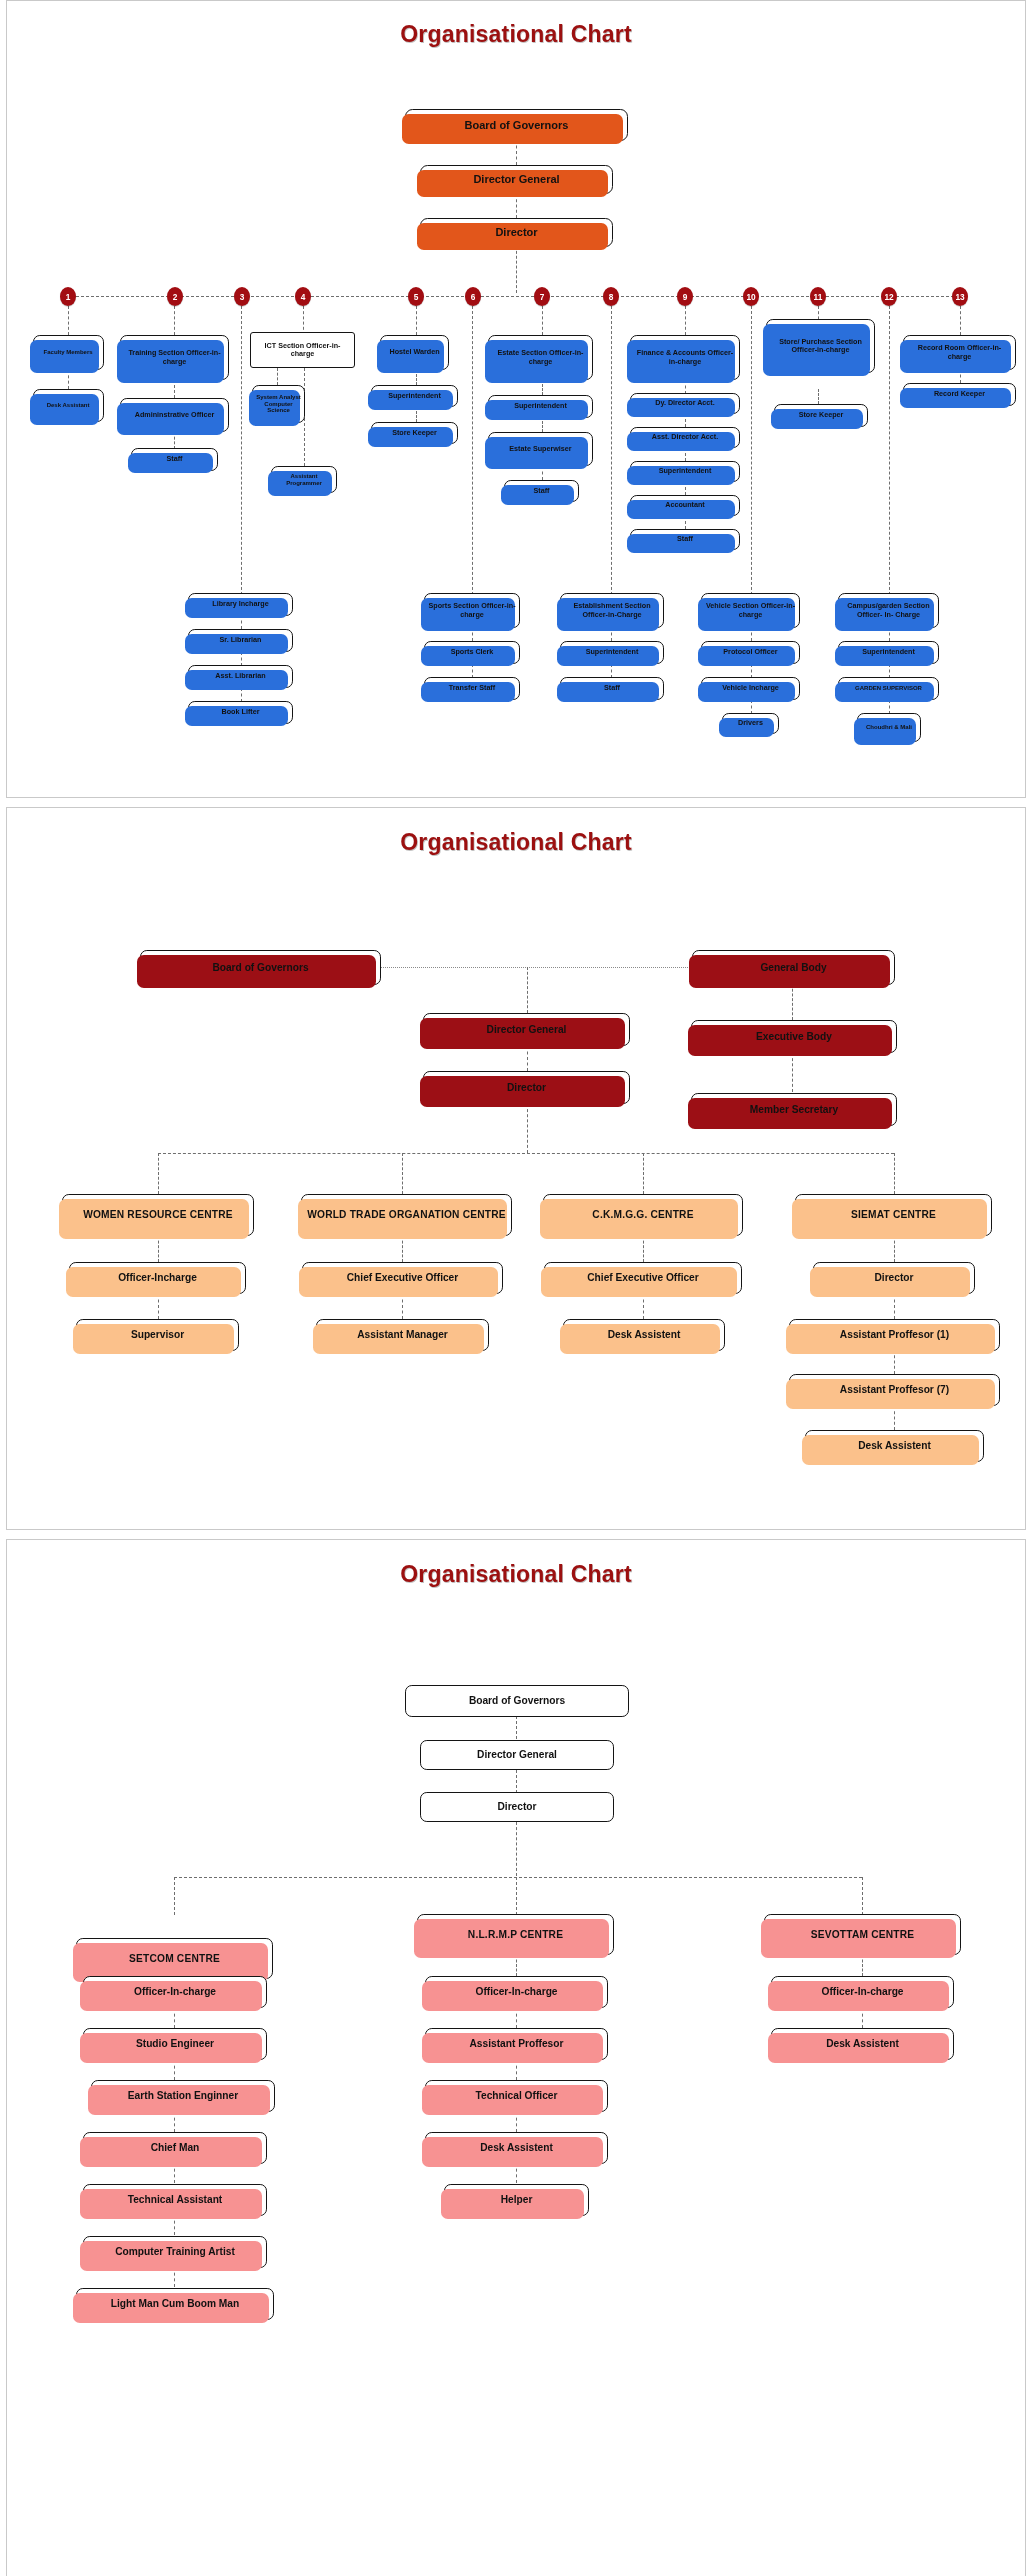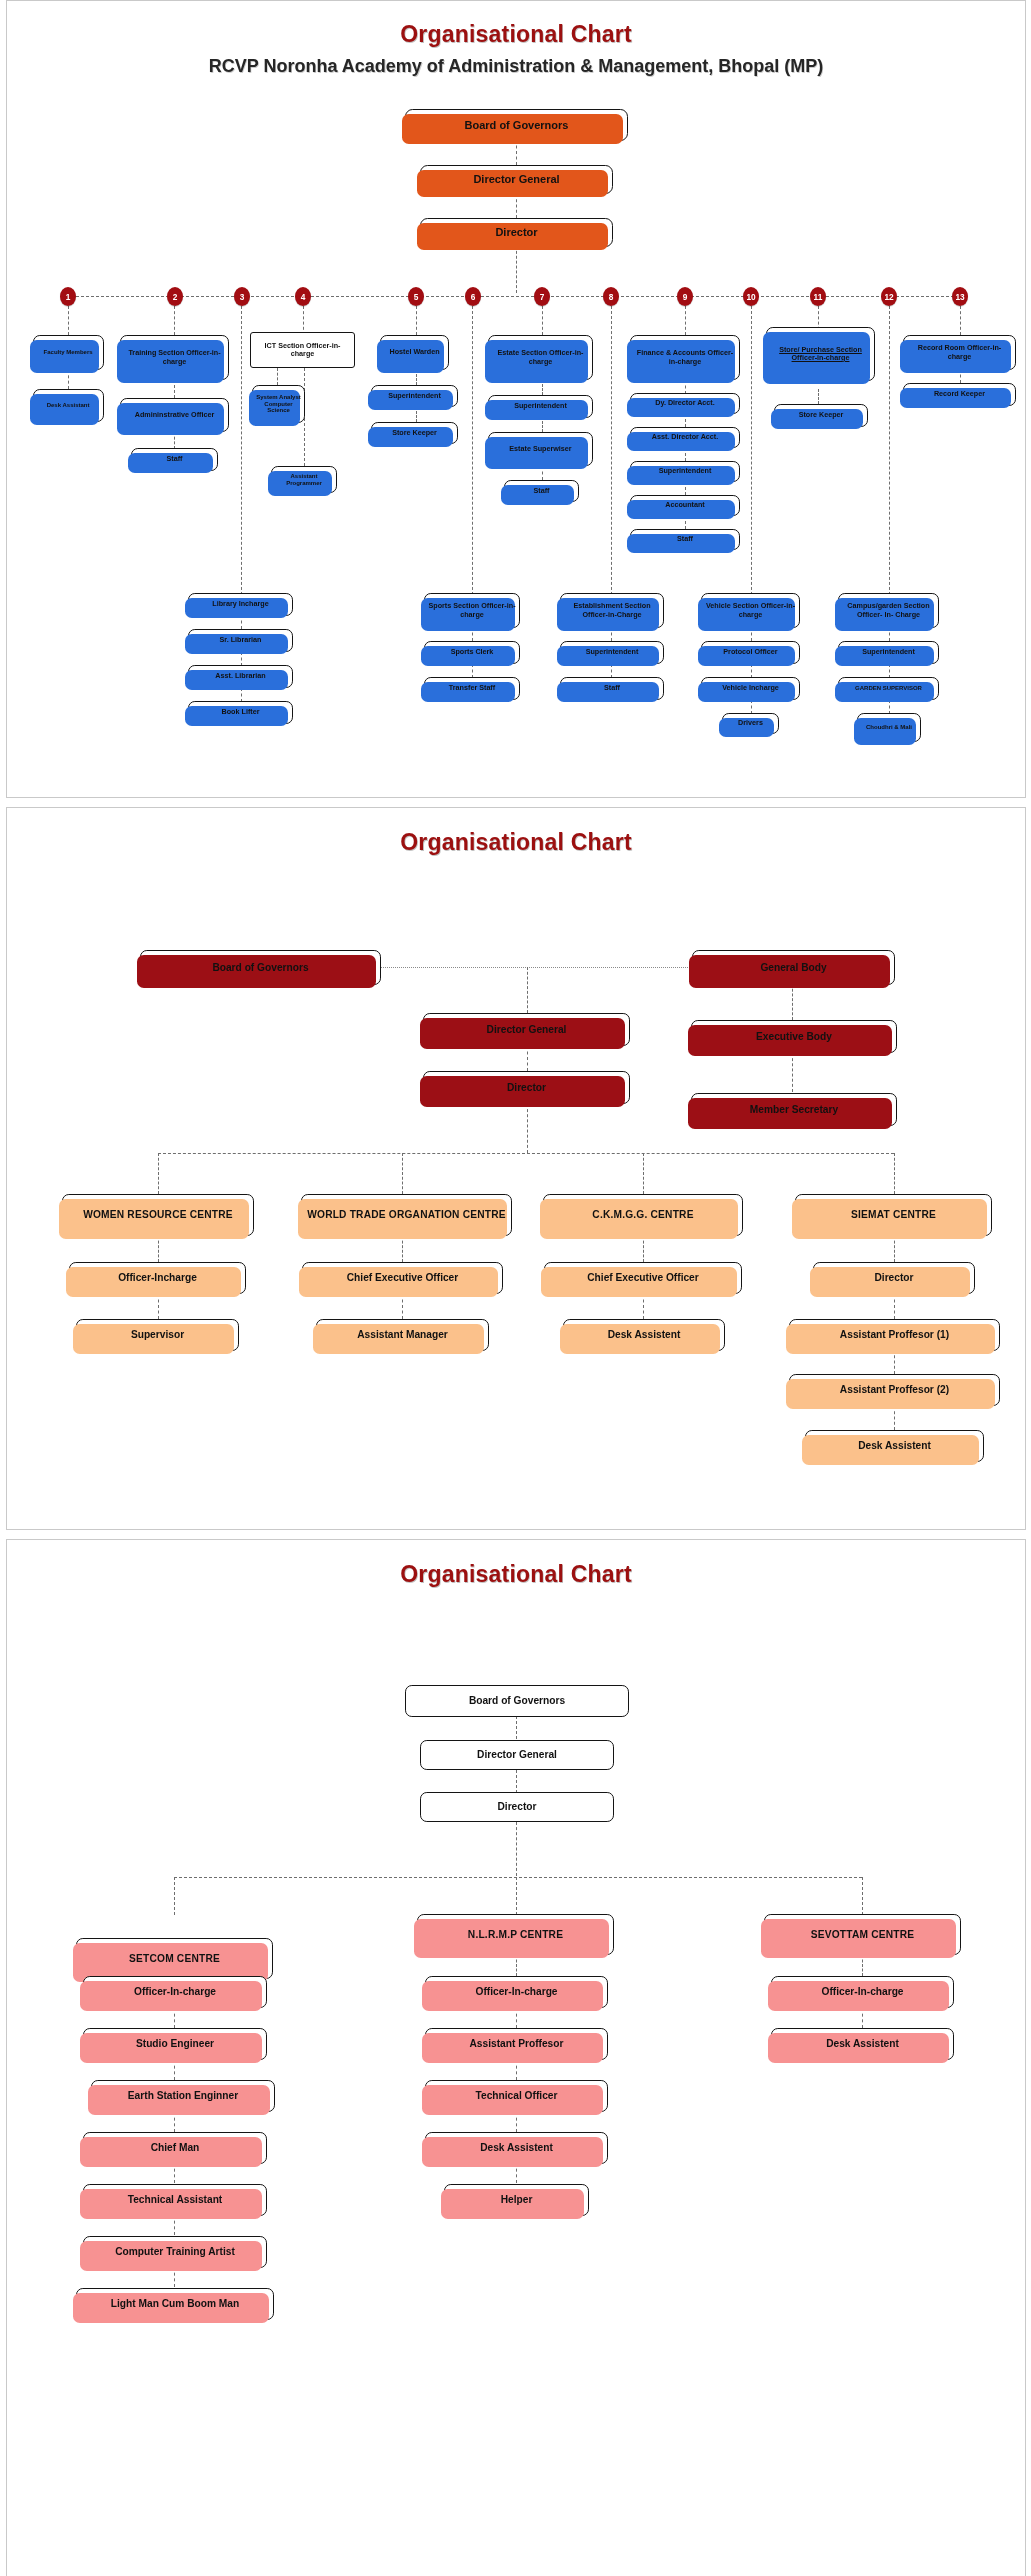--- a/index.html
+++ b/index.html
@@ -123,21 +123,20 @@
   }
 </style>
 </head>
 <body>
 
 <div class="page">
 
   <div class="panel" id="panel1">
 
     <div class="title-main" id="p1-title">Organisational Chart</div>
-    <div class="title-sub" id="p1-subtitle">RCVP Noronha Academy of Administration &amp; Management, Bhopal (MP)</div>
 
     <div class="node n-top sh-orange" style="left:398px;top:108px;width:223px;height:32px;">Board of Governors</div>
     <div class="vline" style="left:509px;top:139px;height:25px;"></div>
     <div class="node n-top sh-orange" style="left:413px;top:164px;width:193px;height:29px;">Director General</div>
     <div class="vline" style="left:509px;top:193px;height:24px;"></div>
     <div class="node n-top sh-orange" style="left:413px;top:217px;width:193px;height:29px;">Director</div>
     <div class="vline" style="left:509px;top:245px;height:47px;"></div>
 
     <div class="hline" style="left:59px;top:295px;width:898px;"></div>
 
@@ -204,21 +203,21 @@
     <div class="node n-sm sh-blue" style="left:623px;top:392px;width:110px;height:21px;">Dy. Director Acct.</div>
     <div class="vline" style="left:678px;top:413px;height:12.8px;"></div>
     <div class="node n-sm sh-blue" style="left:623px;top:426px;width:110px;height:21px;">Asst. Director Acct.</div>
     <div class="vline" style="left:678px;top:447px;height:12.8px;"></div>
     <div class="node n-sm sh-blue" style="left:623px;top:460px;width:110px;height:21px;">Superintendent</div>
     <div class="vline" style="left:678px;top:481px;height:12.8px;"></div>
     <div class="node n-sm sh-blue" style="left:623px;top:494px;width:110px;height:21px;">Accountant</div>
     <div class="vline" style="left:678px;top:515px;height:12.8px;"></div>
     <div class="node n-sm sh-blue" style="left:623px;top:528px;width:110px;height:21px;">Staff</div>
 
-    <div class="node n-sm sh-blue" style="left:759px;top:326px;width:109px;height:54px;text-decoration:underline;">Store/ Purchase Section Officer-in-charge</div>
+    <div class="node n-sm sh-blue" style="left:759px;top:318px;width:109px;height:54px;">Store/ Purchase Section Officer-in-charge</div>
     <div class="vline" style="left:811px;top:388px;height:15px;"></div>
     <div class="node n-sm sh-blue" style="left:767px;top:403px;width:94px;height:22.6px;">Store Keeper</div>
 
     <div class="node n-sm sh-blue" style="left:896px;top:334px;width:113px;height:35px;">Record Room Officer-in-charge</div>
     <div class="vline" style="left:953px;top:368px;height:13.6px;"></div>
     <div class="node n-sm sh-blue" style="left:896px;top:382px;width:113px;height:22.6px;">Record Keeper</div>
 
     <div class="node n-sm sh-blue" style="left:181px;top:592px;width:105px;height:22.6px;">Library Incharge</div>
     <div class="vline" style="left:234px;top:614px;height:13.6px;"></div>
     <div class="node n-sm sh-blue" style="left:181px;top:628px;width:105px;height:22.6px;">Sr. Librarian</div>
@@ -303,21 +302,21 @@
     <div class="node n-lg sh-peach" style="left:537px;top:454px;width:198px;height:32px;">Chief Executive Officer</div>
     <div class="vline" style="left:636px;top:486px;height:25px;"></div>
     <div class="node n-lg sh-peach" style="left:556px;top:511px;width:162px;height:32px;">Desk Assistent</div>
 
     <div class="node n-lg n-caps sh-peach" style="left:788px;top:386px;width:197px;height:42px;">SIEMAT CENTRE</div>
     <div class="vline" style="left:887px;top:428px;height:25.6px;"></div>
     <div class="node n-lg sh-peach" style="left:806px;top:454px;width:162px;height:32px;">Director</div>
     <div class="vline" style="left:887px;top:486px;height:25px;"></div>
     <div class="node n-lg sh-peach" style="left:782px;top:511px;width:211px;height:32px;">Assistant Proffesor (1)</div>
     <div class="vline" style="left:887px;top:542px;height:24px;"></div>
-    <div class="node n-lg sh-peach" style="left:782px;top:566px;width:211px;height:32px;">Assistant Proffesor (2)</div>
+    <div class="node n-lg sh-peach" style="left:782px;top:566px;width:211px;height:32px;">Assistant Proffesor (7)</div>
     <div class="vline" style="left:887px;top:598px;height:24px;"></div>
     <div class="node n-lg sh-peach" style="left:798px;top:622px;width:179px;height:32px;">Desk Assistent</div>
 
   </div>
 
   <div class="gap"></div>
 
   <div class="panel" id="panel3">
 
     <div class="title-main" id="p3-title">Organisational Chart</div>

